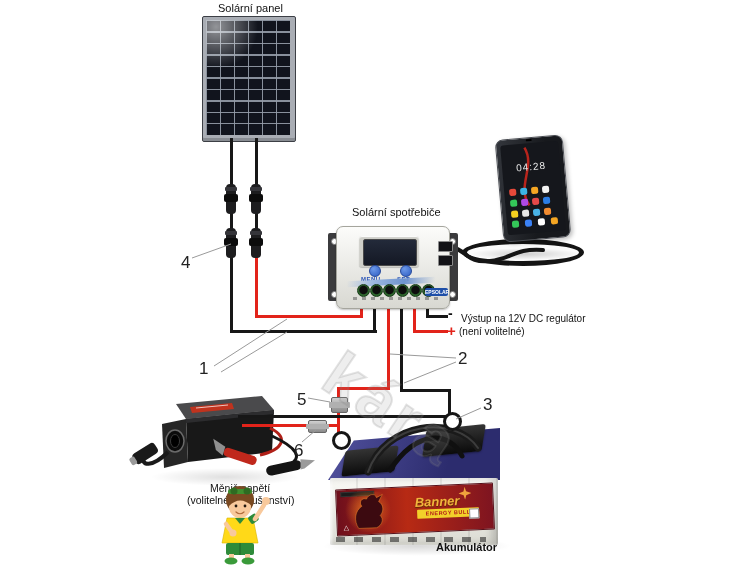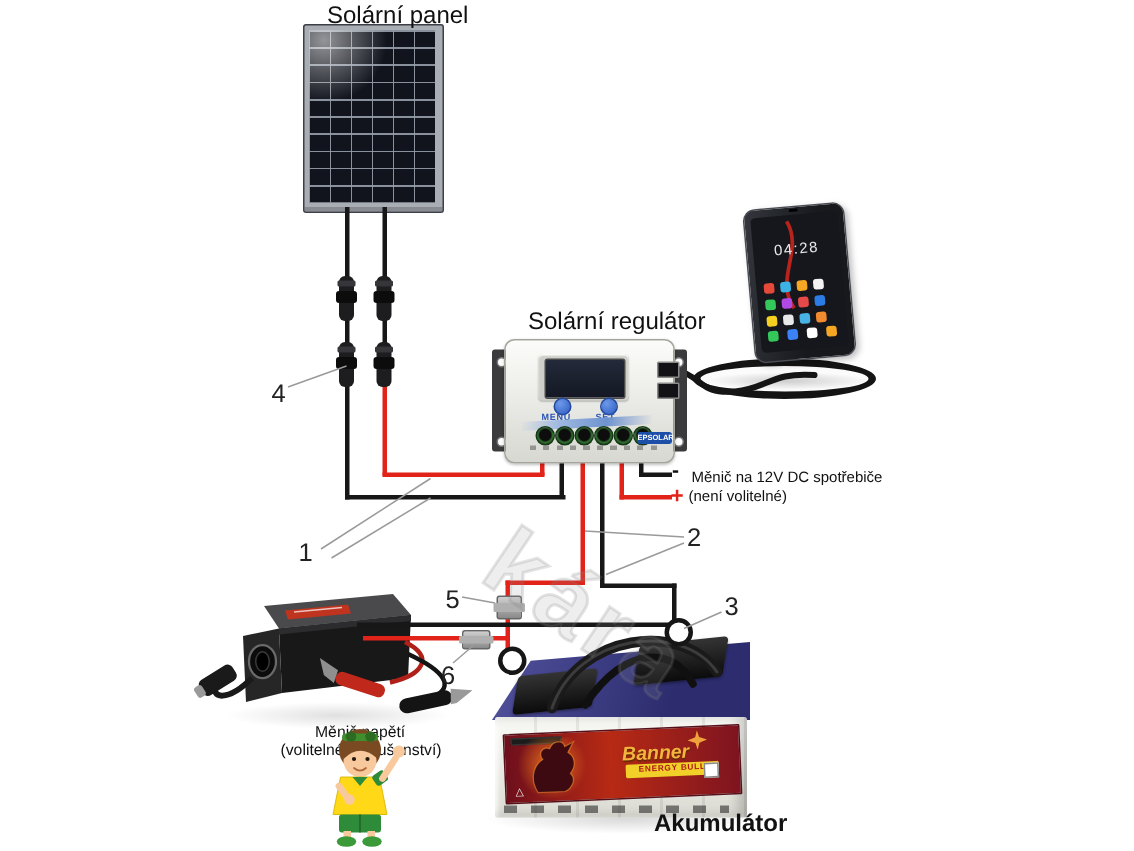--- a/index.html
+++ b/index.html
@@ -1,18 +1,18 @@
 <!DOCTYPE html>
 <html><head>
 <meta charset="utf-8">
 <style>
   html,body{margin:0;padding:0;background:#fff;}
   #canvas{position:relative;width:756px;height:567px;background:#ffffff;overflow:hidden;
           font-family:"Liberation Sans","DejaVu Sans",sans-serif;color:#1a1a1a;}
-  .lbl{position:absolute;font-size:16px;color:#111;white-space:nowrap;z-index:10;}
+  .lbl{position:absolute;font-size:11px;color:#111;white-space:nowrap;z-index:10;}
   .callout{position:absolute;font-size:17px;color:#222;z-index:10;}
   .wire{position:absolute;z-index:7;}
   .red{background:#e2231a;}
   .black{background:#171717;}
   
   .panel-frame{position:absolute;left:202px;top:16px;width:92px;height:124px;background:#a9adb4;
                border:1px solid #3c3f45;border-radius:2px;box-shadow:inset 0 -3px 0 #888c92;z-index:1;}
   .panel-cells{position:absolute;left:3px;top:3px;width:84px;height:115px;background:#11141d;
     background-image:
       radial-gradient(circle at 12% 6%, rgba(255,255,255,0.55), rgba(255,255,255,0) 32%),
@@ -125,21 +125,21 @@
   <div class="mc4" style="left:226px;top:184px;"></div>
   <div class="mc4" style="left:251px;top:184px;"></div>
   <div class="mc4" style="left:226px;top:228px;"></div>
   <div class="mc4" style="left:251px;top:228px;"></div>
 
   <div class="fuse" style="left:331px;top:397px;width:15px;height:14px;"></div>
   <div class="fuse" style="left:308px;top:420px;width:17px;height:11px;"></div>
   <div class="ring" style="left:332px;top:431px;"></div>
   <div class="ring" style="left:443px;top:412px;"></div>
 
-  <div class="lbl" style="left:352px;top:206px;">Solární regulátor</div>
+  <div class="lbl" style="left:352px;top:206px;">Solární spotřebiče</div>
   <div class="reg-bracket" style="left:328px;"></div>
   <div class="reg-bracket" style="left:446px;"></div>
   <div class="reg-hole" style="left:331px;top:238px;"></div>
   <div class="reg-hole" style="left:331px;top:291px;"></div>
   <div class="reg-hole" style="left:449px;top:238px;"></div>
   <div class="reg-hole" style="left:449px;top:291px;"></div>
   <div class="reg-body">
     <div class="reg-lcd-bezel">
       <div class="reg-lcd"></div>
     </div>
@@ -155,21 +155,21 @@
     <div class="reg-term" style="left:72px;"></div>
     <div class="reg-term" style="left:85px;"></div>
     <div class="reg-termrow"></div>
     <div class="reg-badge">EPSOLAR</div>
     <div class="usb-port" style="top:14px;"></div>
     <div class="usb-port" style="top:28px;"></div>
   </div>
 
   <div class="lbl" style="left:448px;top:305px;font-weight:bold;font-size:14px;z-index:10;">-</div>
   <div class="lbl" style="left:447px;top:322px;font-weight:bold;font-size:15px;color:#e2231a;z-index:10;">+</div>
-  <div class="lbl" style="left:461px;top:313px;font-size:10px;">Měnič na 12V DC spotřebiče</div>
+  <div class="lbl" style="left:461px;top:313px;font-size:10px;">Výstup na 12V DC regulátor</div>
   <div class="lbl" style="left:459px;top:326px;font-size:10px;">(není volitelné)</div>
 
   <div class="shadow" style="left:470px;top:248px;width:110px;height:12px;background:radial-gradient(rgba(0,0,0,0.18),rgba(0,0,0,0) 70%);"></div>
   <div class="stand"></div>
   <svg width="756" height="567" style="z-index:3;">
     <path d="M450,246 C470,252 466,263 490,261 C512,259 514,248 543,250" fill="none" stroke="#151515" stroke-width="4" stroke-linecap="round"></path>
   </svg>
   <div class="phone">
     <div style="position:absolute;left:30px;top:1px;width:6px;height:2px;border-radius:2px;background:#000;"></div>
     <div class="phone-screen">

